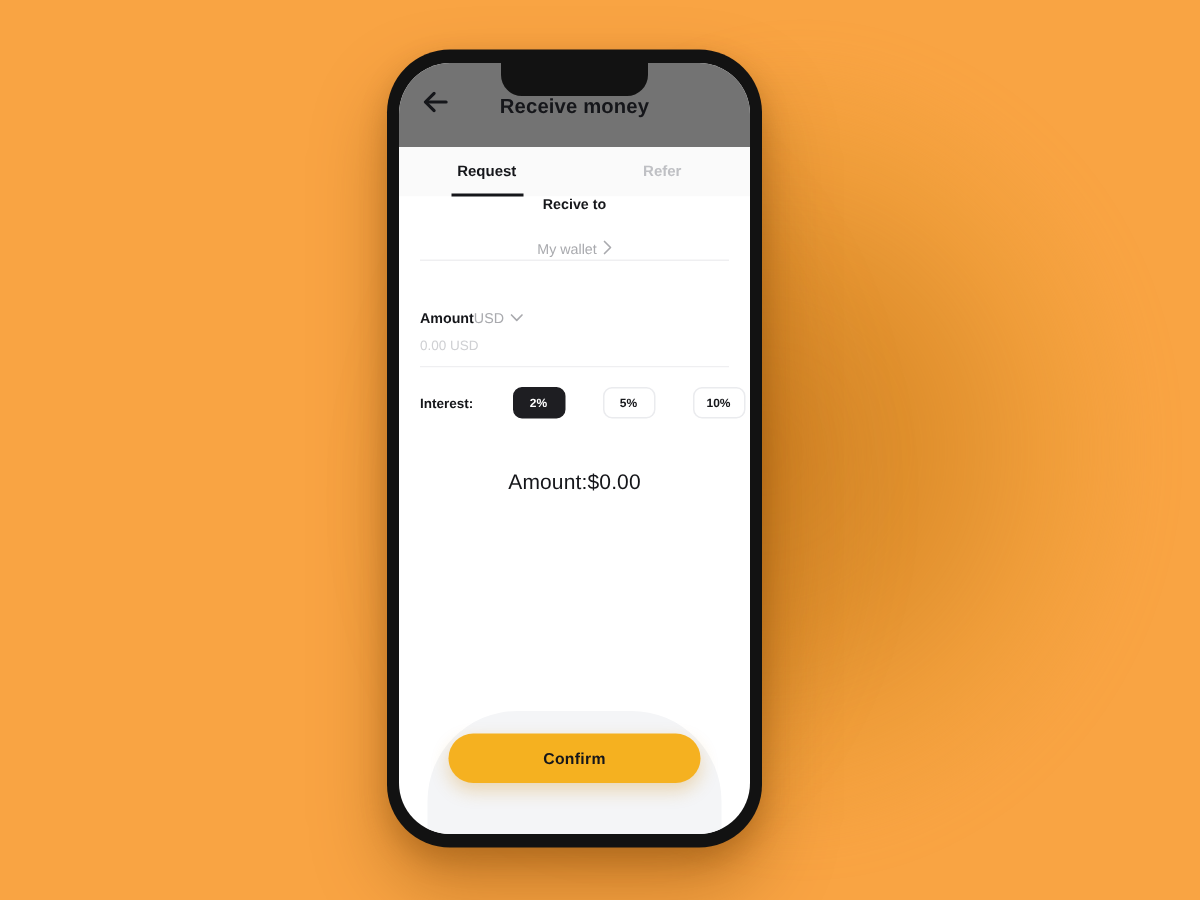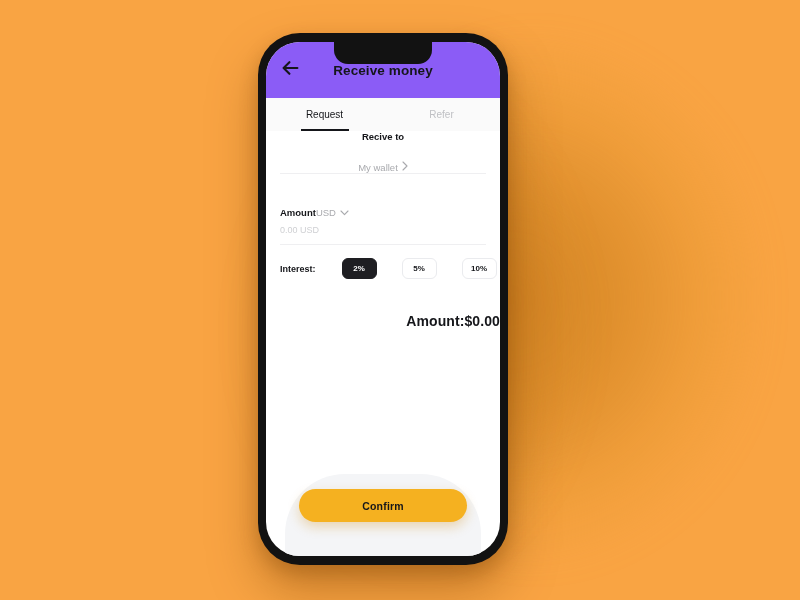--- a/index.html
+++ b/index.html
@@ -65,21 +65,21 @@
     z-index: 6;
   }
 
   
   .appbar {
     position: relative;
     height: 56px;
     display: flex;
     align-items: center;
     justify-content: center;
-    background: #8b5cf6;
+    background: #737373;
   }
   .back-btn {
     position: absolute;
     left: 13px; top: 50%;
     transform: translateY(-50%);
     width: 22px; height: 22px;
     display: flex; align-items: center; justify-content: center;
     cursor: pointer;
   }
   .page-title {
@@ -97,21 +97,21 @@
   }
   .tab {
     flex: 1;
     display: flex;
     align-items: center;
     justify-content: center;
     position: relative;
     font-size: 10px;
     cursor: pointer;
   }
-  .tab .tab-label { font-weight: normal; color: #BFC0C4; }
+  .tab .tab-label { font-weight: bold; color: #BFC0C4; }
   .tab.active .tab-label { color: #15161A; }
   .tab.active::after {
     content: "";
     position: absolute;
     bottom: 0; left: 50%;
     transform: translateX(-50%);
     width: 48px; height: 2px;
     background: #15161A;
   }
 
@@ -186,23 +186,23 @@
     cursor: pointer;
   }
   .chip.selected {
     background: #1E1E22;
     border-color: #1E1E22;
     color: #fff;
   }
 
   
   .total {
-    text-align: right;
+    text-align: center;
     font-size: 14px;
-    font-weight: bold;
+    font-weight: normal;
     color: #15161A;
     padding-top: 34px;
     letter-spacing: 0.1px;
   }
 
   
   .footer-backdrop {
     position: absolute;
     left: 50%;
     transform: translateX(-50%);

